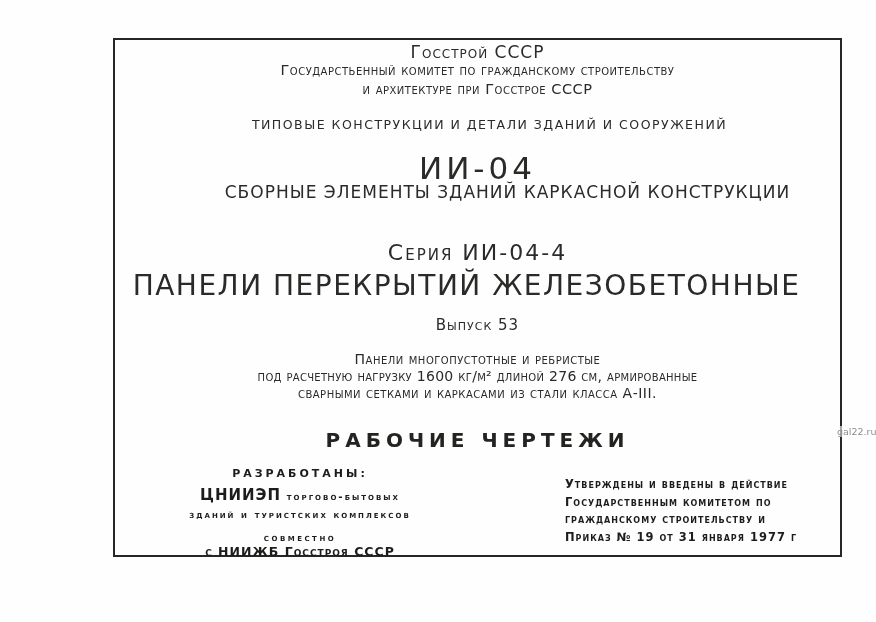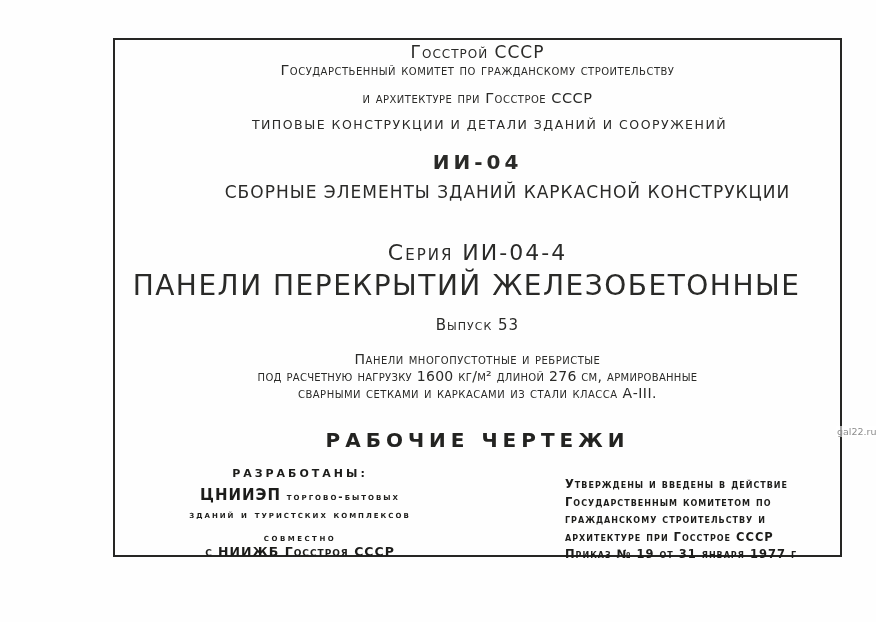--- a/index.html
+++ b/index.html
@@ -10,23 +10,23 @@
     color:#2a2a28;
   }
   .frame {
     position:absolute; left:113px; top:38px; width:729px; height:519px;
     border:2px solid #262624;
   }
   .ln { position:absolute; left:113px; width:729px; text-align:center; white-space:nowrap; }
   .sc { font-variant:small-caps; }
   .l-org1 { top:42px;  font-size:17px; letter-spacing:1px; }
   .l-org2 { top:62px;  font-size:14.5px; letter-spacing:0.5px; }
-  .l-org3 { top:90px;  font-size:14.5px; letter-spacing:0.5px; }
+  .l-org3 { top:81px;  font-size:14.5px; letter-spacing:0.5px; }
   .l-cap  { top:117px; font-size:12.5px; letter-spacing:1.5px; padding-left:24px; }
-  .l-code { top:150px; font-size:20px; letter-spacing:4px;font-weight:bold; }
+  .l-code { top:150px; font-size:31px; letter-spacing:4px; }
   .l-sub  { top:182px; font-size:17px; letter-spacing:1px;margin-left:30px; }
   .l-ser  { top:240px; font-size:22px; letter-spacing:2px; }
   .l-main { top:269px; font-size:28px; letter-spacing:1.5px; padding-right:22px; }
   .l-iss  { top:316px; font-size:15px; letter-spacing:1px; }
   .l-d1   { top:351px; font-size:14px; letter-spacing:0.5px; }
   .l-d2   { top:368px; font-size:14px; letter-spacing:0.3px; }
   .l-d3   { top:385px; font-size:14px; letter-spacing:0.5px; }
   .l-type { top:428px; font-size:20px; letter-spacing:5px; font-weight:600; color:#232321; }
   .dev {
     position:absolute; left:145px; top:467px; width:310px; text-align:center;
@@ -81,19 +81,18 @@
     </div>
     <div class="dev-l2 sc">зданий  и туристских  комплексов</div>
     <div class="dev-l3 sc">совместно</div>
     <div class="dev-l4 sc">с НИИЖБ  Госстроя  СССР</div>
   </div>
 
   <div class="app sc">
     <div>Утверждены и введены в действие</div>
     <div>Государственным  комитетом  по</div>
     <div>гражданскому  строительству  и</div>
-    <div>архитектуре  при  Госстрое  СССР</div>
     <div>Приказ  № 19  от  31 января  1977 г</div>
   </div>
 
   <div class="watermark">gal22.ru</div>
 
 </div>
 
 </body></html>

